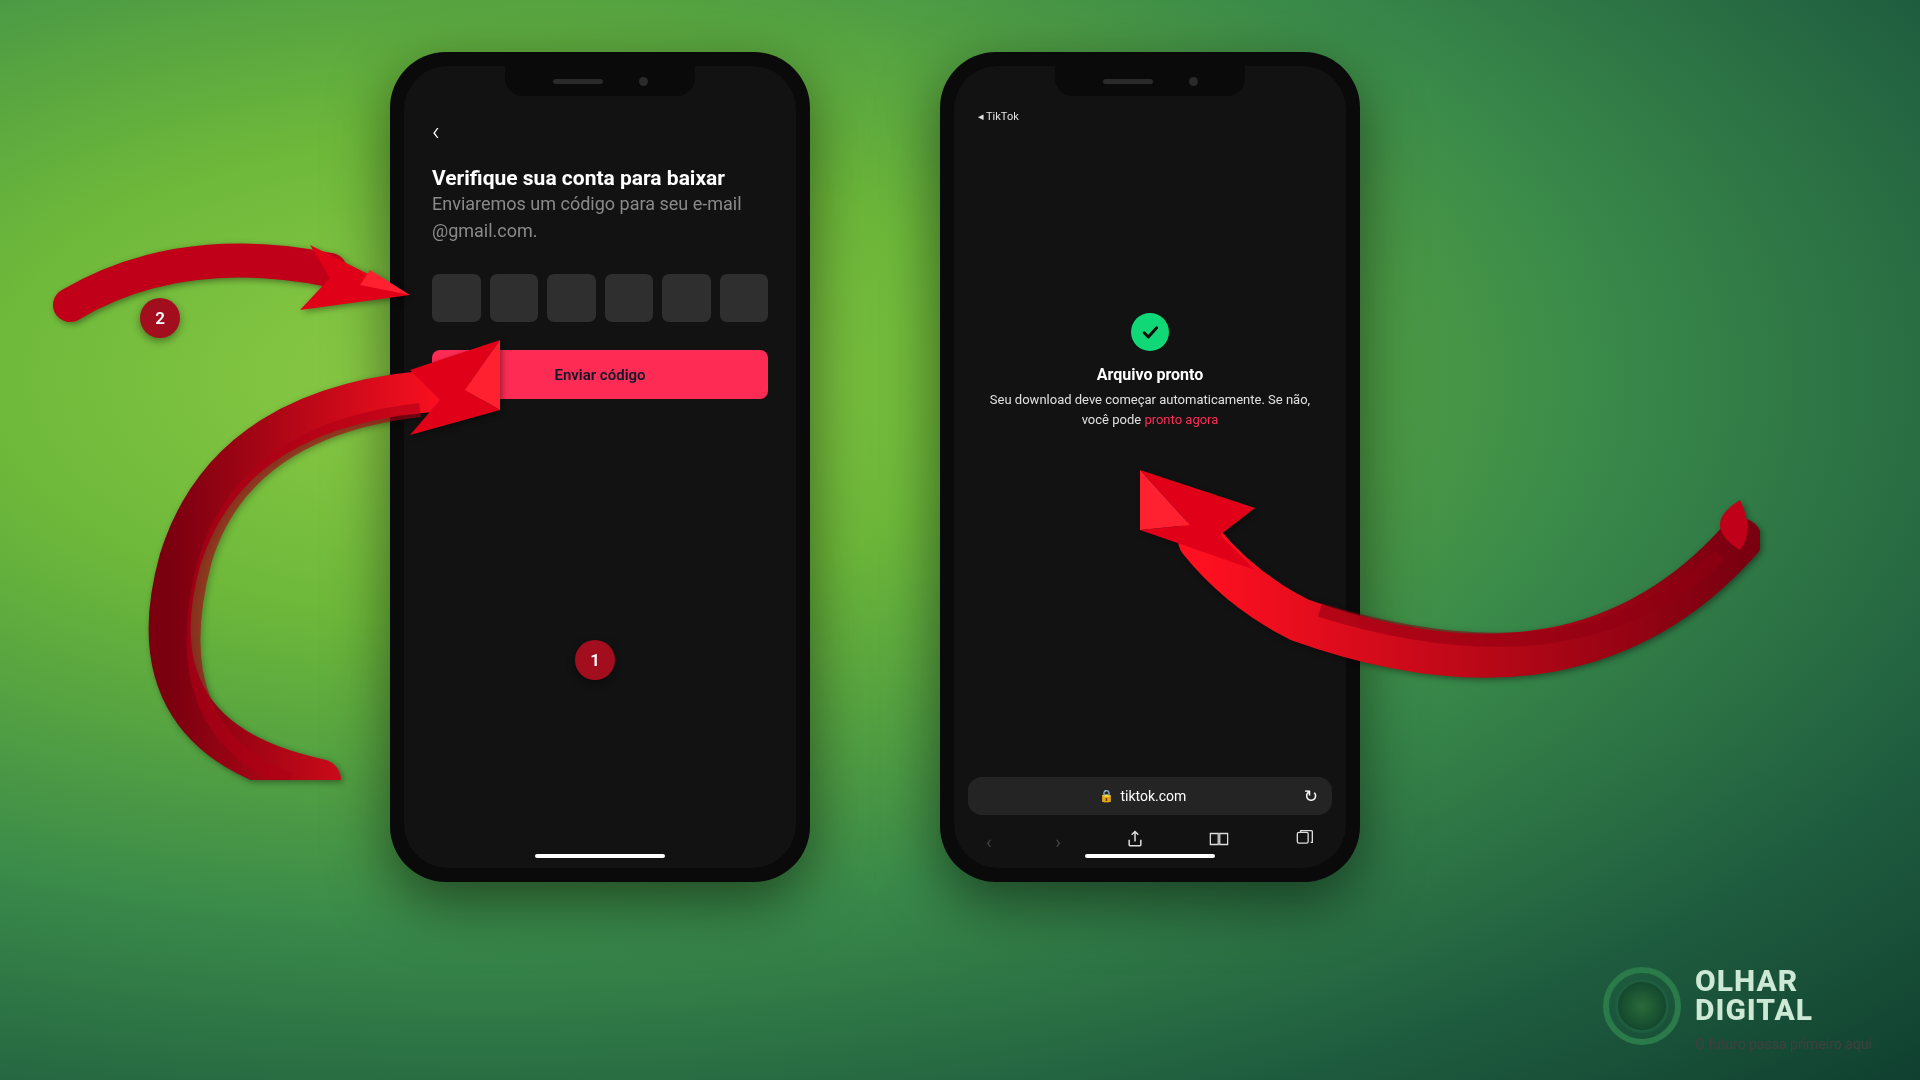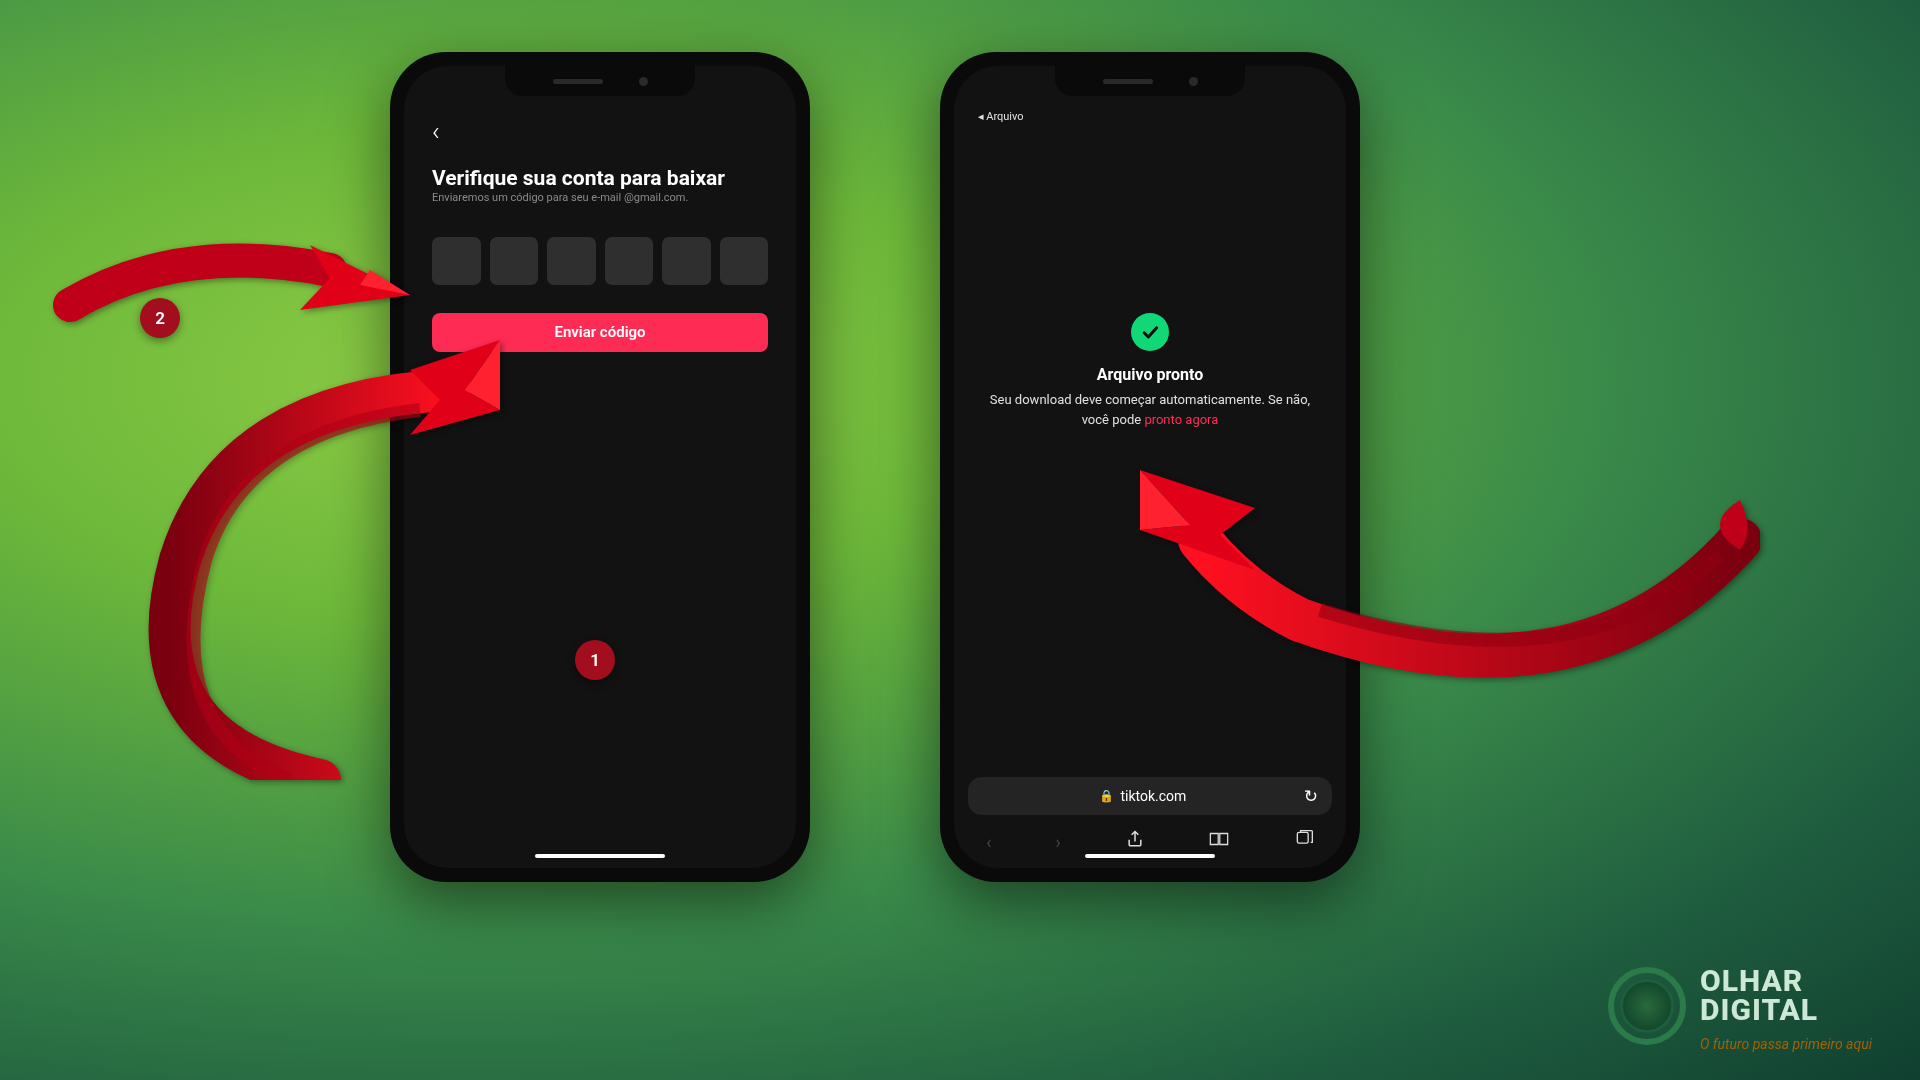--- a/index.html
+++ b/index.html
@@ -7,24 +7,24 @@
 .phone{position:absolute;width:420px;height:830px;background:#0a0a0a;border-radius:56px;padding:14px;box-shadow:0 20px 60px rgba(0,0,0,0.5)}
 .phone-inner{width:100%;height:100%;background:#121212;border-radius:44px;position:relative;overflow:hidden}
 .notch{position:absolute;top:0;left:50%;transform:translateX(-50%);width:190px;height:30px;background:#0a0a0a;border-radius:0 0 18px 18px;display:flex;align-items:center;justify-content:center;gap:36px;z-index:10}
 .notch::before{content:"";width:50px;height:5px;background:#2a2a2a;border-radius:3px}
 .notch::after{content:"";width:9px;height:9px;background:#2a2a2a;border-radius:50%}
 .phone.p1{top:52px;left:390px}
 .phone.p2{top:52px;left:940px}
 .screen1{padding:50px 28px 0}
 .back{color:#fff;font-size:26px;font-weight:300;margin-bottom:20px;cursor:pointer}
 .title1{color:#fff;font-size:21px;font-weight:700;}
-.sub1{color:#8a8a8a;font-size:11px;line-height:1.5;margin-bottom:30px}
+.sub1{color:#8a8a8a;font-size:18px;line-height:1.5;margin-bottom:30px}
 .code-row{display:flex;gap:9px;margin-bottom:28px}
 .code-box{flex:1;height:48px;background:#2f2f2f;border-radius:7px}
-.send-btn{width:100%;height:39px;background:#fe2c55;border:none;border-radius:8px;color:#ffffff;font-size:15px;font-weight:600;cursor:pointer}
+.send-btn{width:100%;height:49px;background:#fe2c55;border:none;border-radius:8px;color:#0f172a;font-size:15px;font-weight:600;cursor:pointer}
 .home-ind{position:absolute;bottom:10px;left:50%;transform:translateX(-50%);width:130px;height:4px;background:#fff;border-radius:3px}
 .screen2{padding:44px 24px 0;height:100%;display:flex;flex-direction:column}
 .tiktoklink{color:#e0e0e0;font-size:11px;margin-bottom:10px}
 .toast{color:#fff;font-size:13px;line-height:1.4;margin-bottom:auto}
 .ready{display:flex;flex-direction:column;align-items:center;margin-top:180px;text-align:center}
 .check{width:38px;height:38px;background:#10d876;border-radius:50%;display:flex;align-items:center;justify-content:center;margin-bottom:14px}
 .check svg{width:20px;height:20px}
 .ready-title{color:#fff;font-size:16px;font-weight:700;margin-bottom:6px}
 .ready-sub{color:#e0e0e0;font-size:13px;line-height:1.5}
 .ready-link{color:#fe2c55}
@@ -42,21 +42,21 @@
 .a2{top:200px;left:40px;width:370px;height:130px}
 .a3{top:470px;left:1140px;width:620px;height:290px}
 .badge{position:absolute;width:40px;height:40px;background:#a30e1e;border-radius:50%;display:flex;align-items:center;justify-content:center;color:#fff;font-size:17px;font-weight:600;z-index:35;box-shadow:0 3px 8px rgba(0,0,0,.4)}
 .b1{top:640px;left:575px}
 .b2{top:298px;left:140px}
 .logo{position:absolute;bottom:28px;right:48px;display:flex;align-items:flex-start;gap:14px;z-index:20}
 .logo-circle{width:78px;height:78px;border:6px solid #2a7a4a;border-radius:50%;position:relative}
 .logo-circle::after{content:"";position:absolute;inset:6px;border:3px solid #1f5d3f;border-radius:50%;background:radial-gradient(circle,#2a6a3a,#0a3a28)}
 .logo-txt{display:flex;flex-direction:column}
 .logo-main{color:#cde8d4;font-size:30px;font-weight:800;letter-spacing:1px;line-height:.95}
-.logo-tag{color:#a16207;font-size:14px;font-style:italic;margin-top:12px}
+.logo-tag{color:#404040;font-size:14px;margin-top:12px}
 </style>
 </head>
 <body>
 
 <div class="phone p1">
   <div class="phone-inner">
     <div class="notch"></div>
     <div class="screen1">
       <div class="back">‹</div>
       <div class="title1">Verifique sua conta para baixar</div>
@@ -72,21 +72,21 @@
       <button class="send-btn">Enviar código</button>
     </div>
     <div class="home-ind"></div>
   </div>
 </div>
 
 <div class="phone p2">
   <div class="phone-inner">
     <div class="notch"></div>
     <div class="screen2">
-      <div class="tiktoklink">◂ Arquivo</div>
+      <div class="tiktoklink">◂ TikTok</div>
       <div class="ready">
         <div class="check">
           <svg viewBox="0 0 24 24" fill="none" stroke="#0a0a0a" stroke-width="3.5" stroke-linecap="round" stroke-linejoin="round">
               <polyline points="5 13 10 18 20 7"></polyline>
             </svg>
         </div>
         <div class="ready-title">Arquivo pronto</div>
         <div class="ready-sub">
           <span>Seu download deve começar automaticamente. Se não, você pode</span>
           <span class="ready-link">pronto agora</span>

